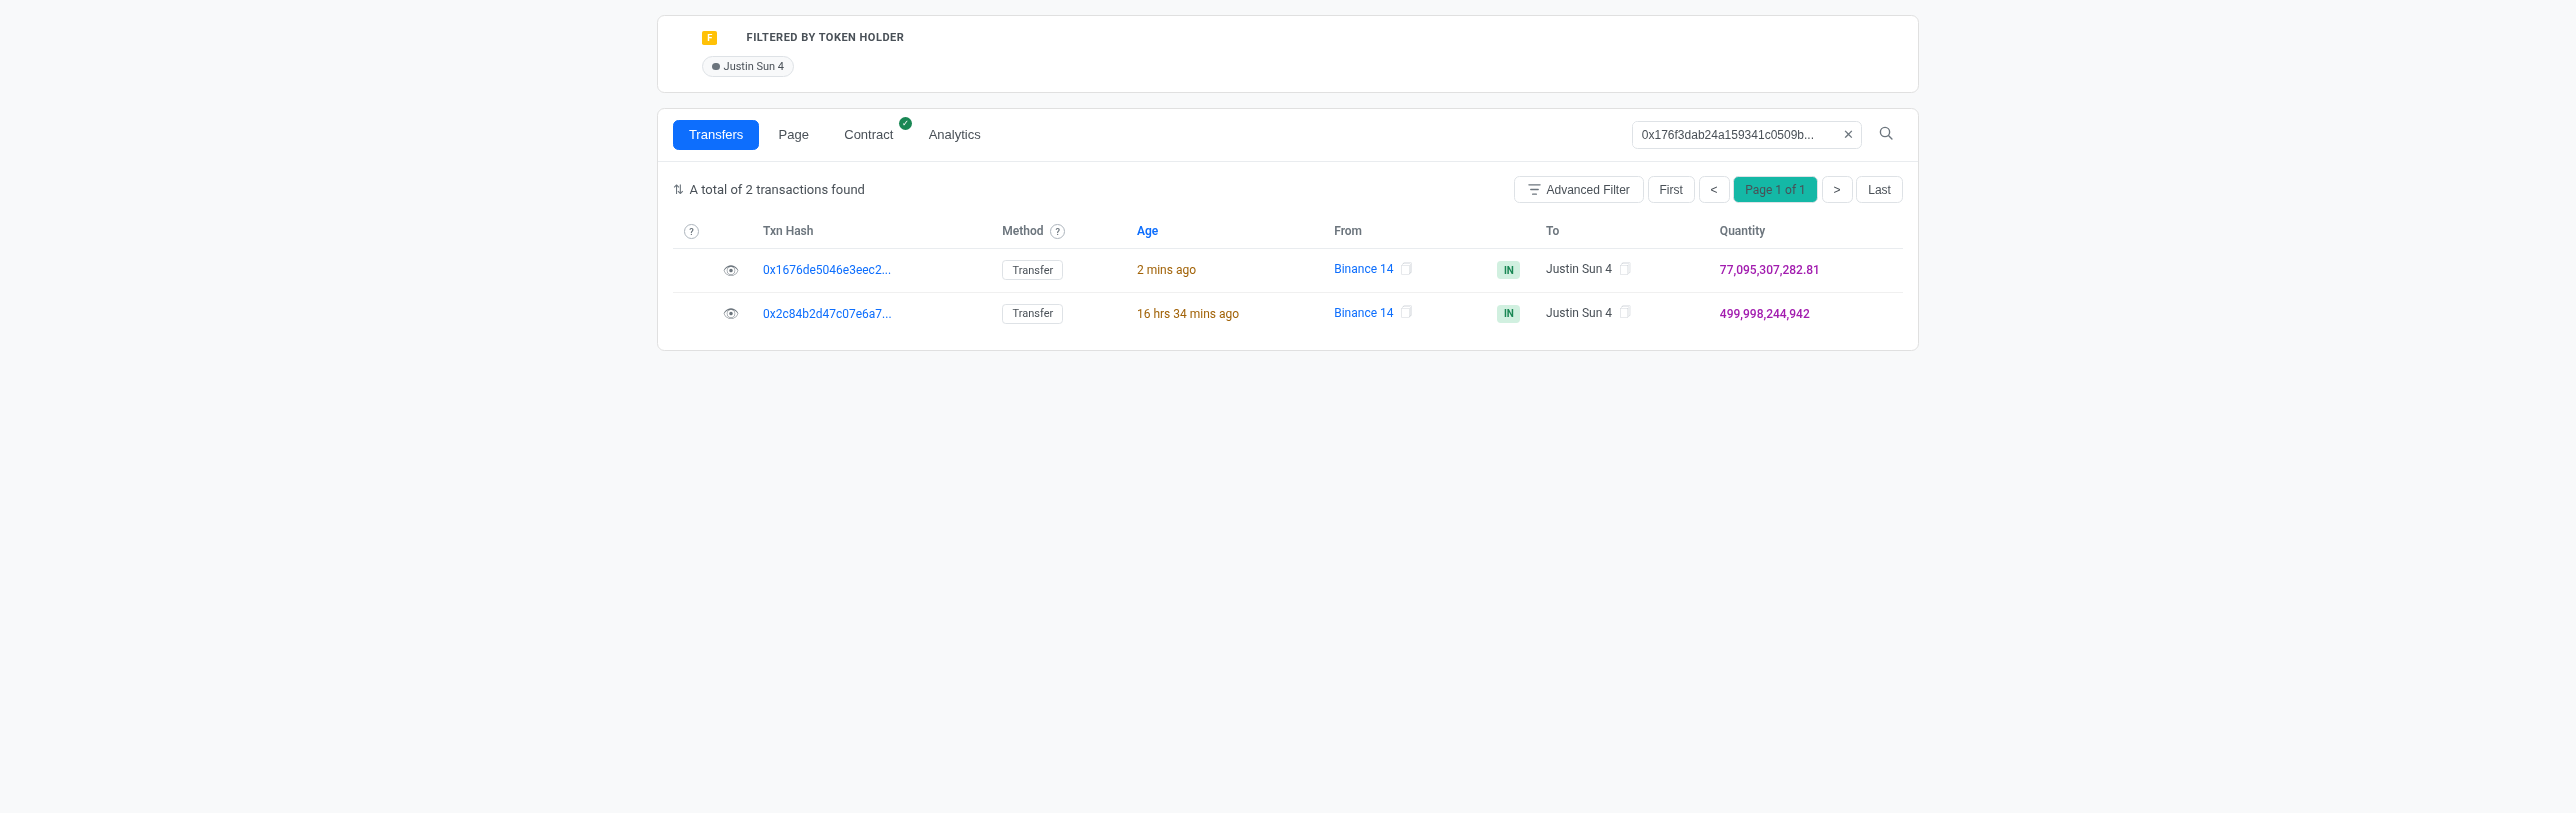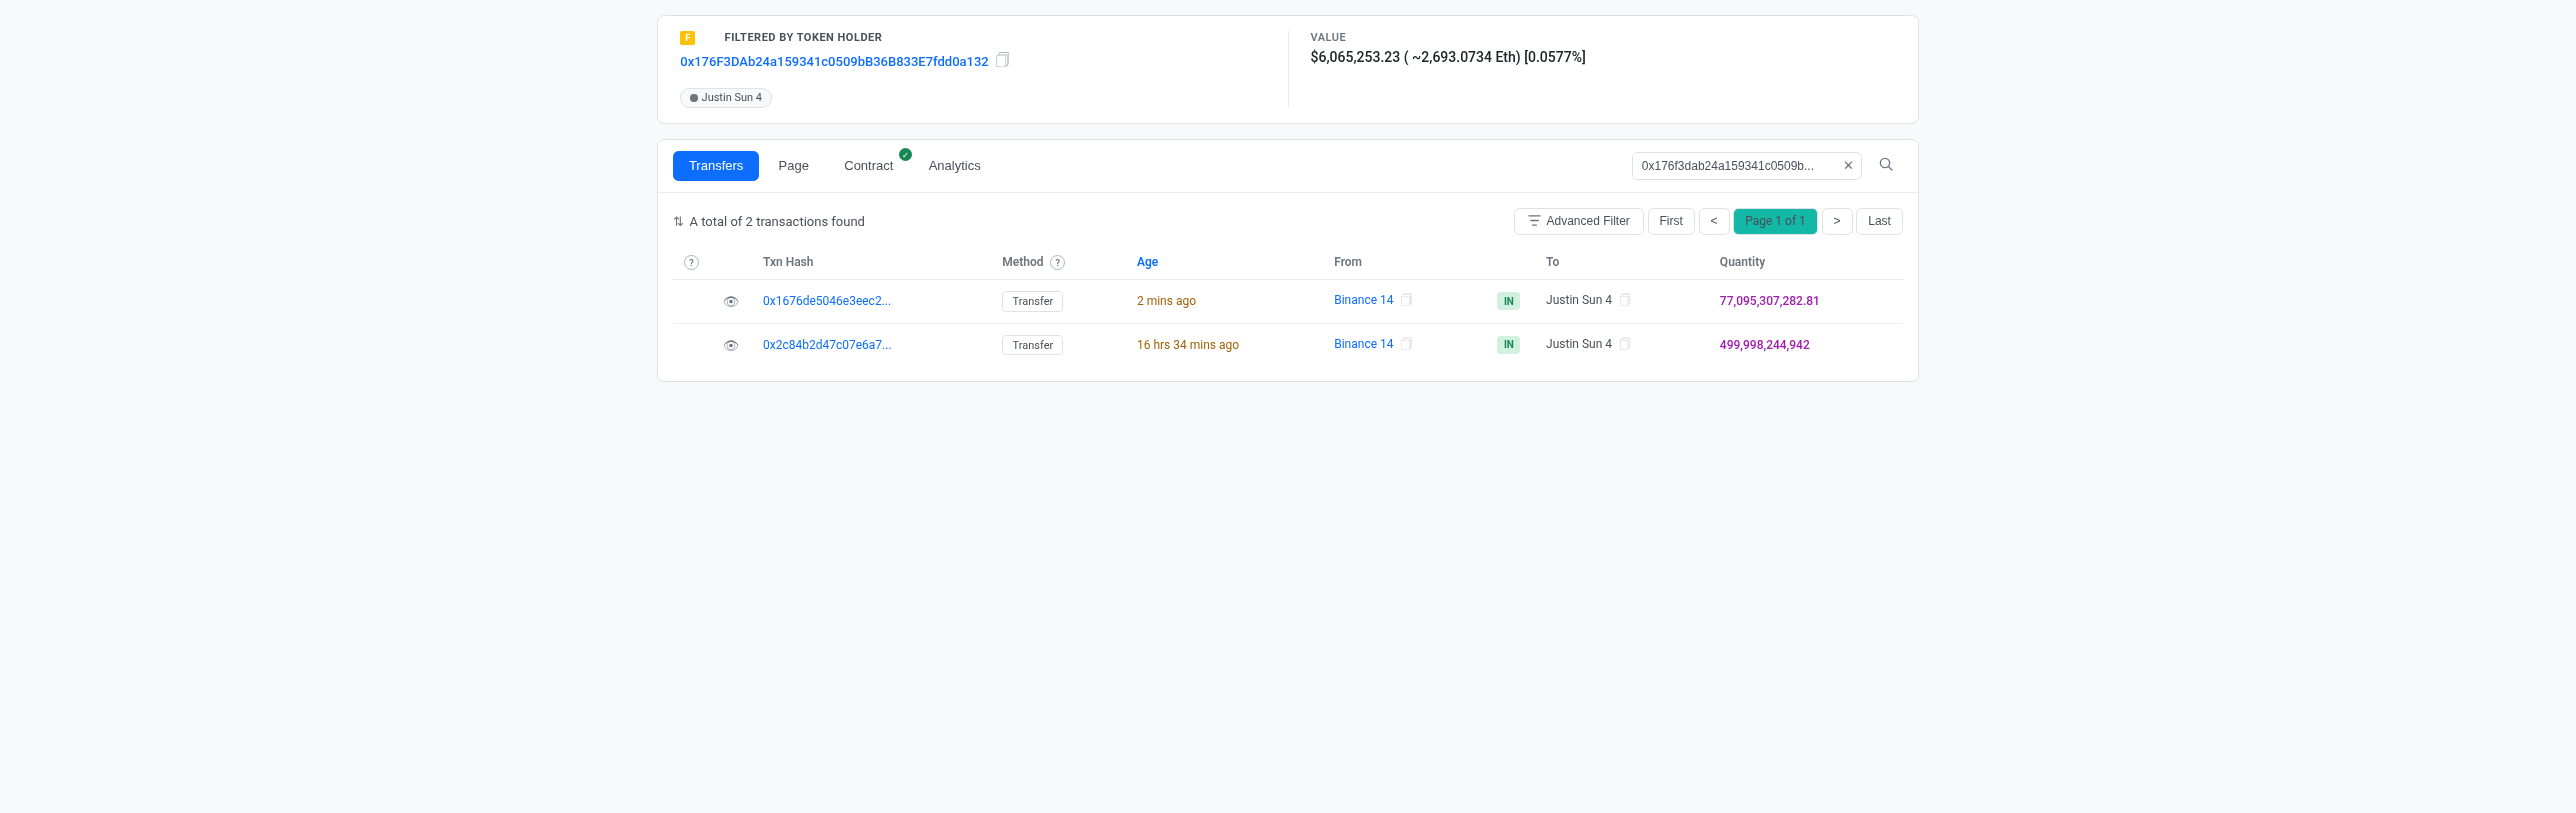--- a/index.html
+++ b/index.html
@@ -404,39 +404,29 @@
 <body>
 
 <div class="page-wrapper">
 
   <div class="info-card">
     <div class="info-section">
       <div class="filtered-badge">
         <span class="filter-icon">F</span>
         <span class="filtered-label">FILTERED BY TOKEN HOLDER</span>
       </div>
-      <div style="display:flex; align-items:center; margin-bottom:5.5px;">
-        <a class="address-link" href="#">0x176F3DAb24a159341c0509bB36B833E7fdd0a132</a>
-        <button class="copy-btn" title="Copy">
-          🗍
-        </button>
-      </div>
       <div>
         <span class="tag-badge">
           <span class="tag-dot"></span>
           <span>Justin Sun 4</span>
         </span>
       </div>
     </div>
 
 
-    <div class="info-section">
-      <div class="info-label">VALUE</div>
-      <div class="value-usd">$6,065,253.23 ( ~2,693.0734 Eth) [0.0577%]</div>
-    </div>
   </div>
 
   <div class="tabs-card">
     <div class="tabs-header">
       <button class="tab-btn active">
         <span>Transfers</span>
       </button>
       <button class="tab-btn">
         <span>Page</span>
       </button>

